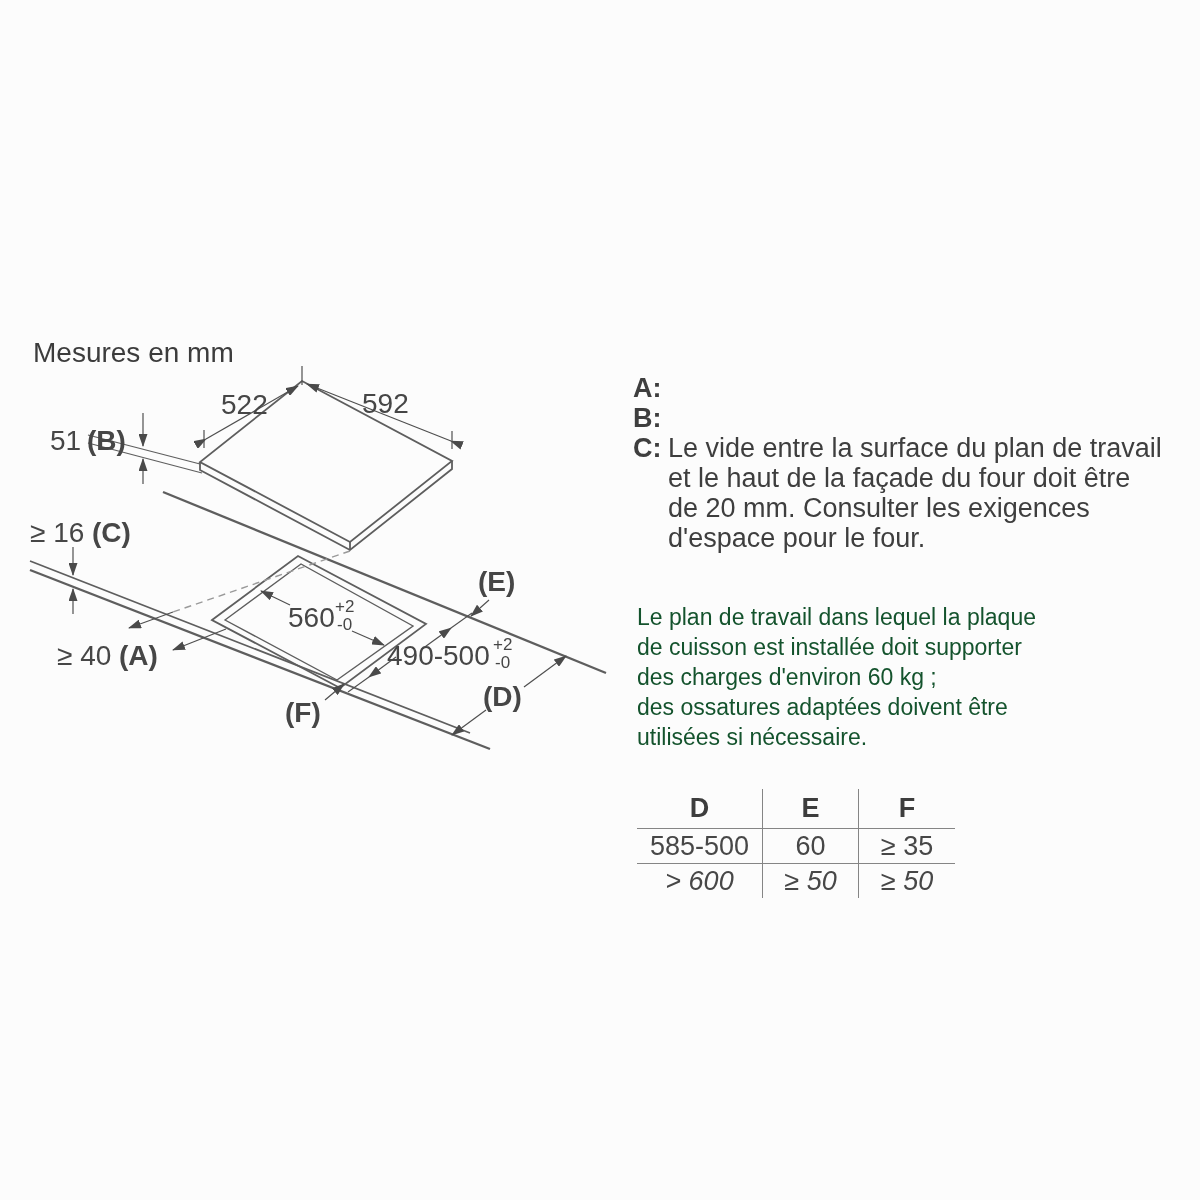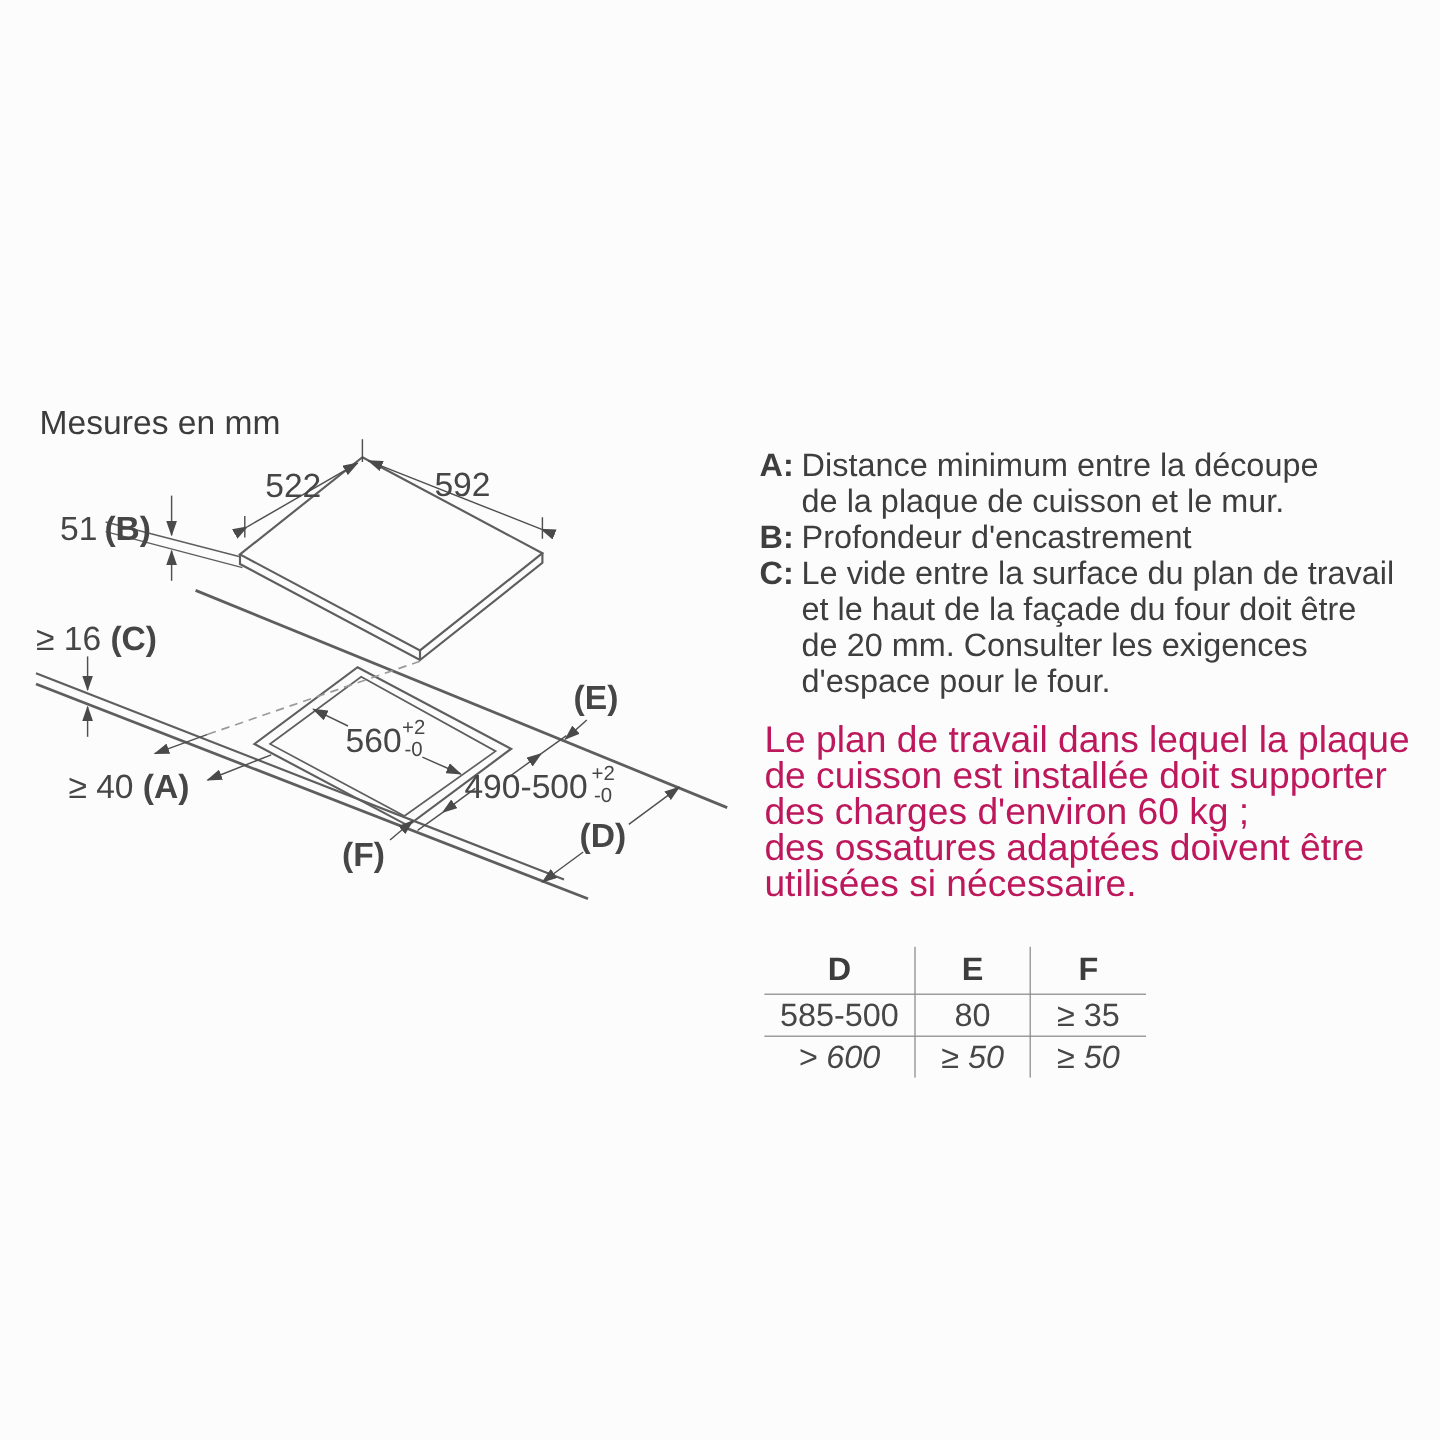--- a/index.html
+++ b/index.html
@@ -5,21 +5,21 @@
   html,body{margin:0;padding:0;background:#fcfcfc;}
   #page{position:relative;width:1200px;height:1200px;background:#fcfcfc;overflow:hidden;
         font-family:"Liberation Sans","DejaVu Sans",sans-serif;color:#3f3f3f;}
   .title{position:absolute;left:33px;top:338px;font-size:28px;line-height:30px;color:#3c3c3c;}
   svg.diagram{position:absolute;left:0;top:0;}
   svg text{font-family:"Liberation Sans","DejaVu Sans",sans-serif;fill:#464646;}
   .defs{position:absolute;left:633px;top:373px;font-size:27px;line-height:30px;color:#3e3e3e;}
   .def-row{display:flex;align-items:flex-start;}
   .def-key{width:35px;font-weight:700;flex:0 0 35px;}
   .def-text{white-space:pre;}
-  .para{position:absolute;left:637px;top:602px;font-size:31px;line-height:30px;white-space:pre;color:#be185d;}
+  .para{position:absolute;left:637px;top:602px;font-size:23px;line-height:30px;white-space:pre;color:#14532d;}
   .spec-table{position:absolute;left:637px;top:789px;width:318px;display:grid;
               grid-template-columns:126px 96px 96px;font-size:27px;color:#474747;}
   .spec-table .cell{display:flex;align-items:center;justify-content:center;}
   .spec-table .hdr{height:39px;font-weight:700;border-bottom:1.5px solid #858585;color:#3d3d3d;}
   .spec-table .r1{height:34px;border-bottom:1.5px solid #858585;}
   .spec-table .r2{height:34px;font-style:italic;}
   .spec-table .vline{border-right:1.5px solid #858585;}
 </style>
 </head>
 <body>
@@ -103,26 +103,23 @@
     <text font-size="28">
       <tspan x="387" y="665">490-500</tspan>
       <tspan x="493" y="650" font-size="17">+2</tspan>
       <tspan x="495" y="668" font-size="17">-0</tspan>
     </text>
   </svg>
 
   <div class="defs">
     <div class="def-row">
       <div class="def-key">A:</div>
-      <div class="def-text">Distance minimum entre la découpe
-de la plaque de cuisson et le mur.</div>
     </div>
     <div class="def-row">
       <div class="def-key">B:</div>
-      <div class="def-text">Profondeur d'encastrement</div>
     </div>
     <div class="def-row">
       <div class="def-key">C:</div>
       <div class="def-text">Le vide entre la surface du plan de travail
 et le haut de la façade du four doit être
 de 20 mm. Consulter les exigences
 d'espace pour le four.</div>
     </div>
   </div>
 
@@ -131,21 +128,21 @@
 des charges d'environ 60 kg ;
 des ossatures adaptées doivent être
 utilisées si nécessaire.</div>
 
   <div class="spec-table">
     <div class="cell hdr vline">D</div>
     <div class="cell hdr vline">E</div>
     <div class="cell hdr">F</div>
 
     <div class="cell r1 vline">585-500</div>
-    <div class="cell r1 vline">80</div>
+    <div class="cell r1 vline">60</div>
     <div class="cell r1">≥ 35</div>
 
     <div class="cell r2 vline">&gt; 600</div>
     <div class="cell r2 vline">≥ 50</div>
     <div class="cell r2">≥ 50</div>
   </div>
 
 </div>
 
 </body></html>

